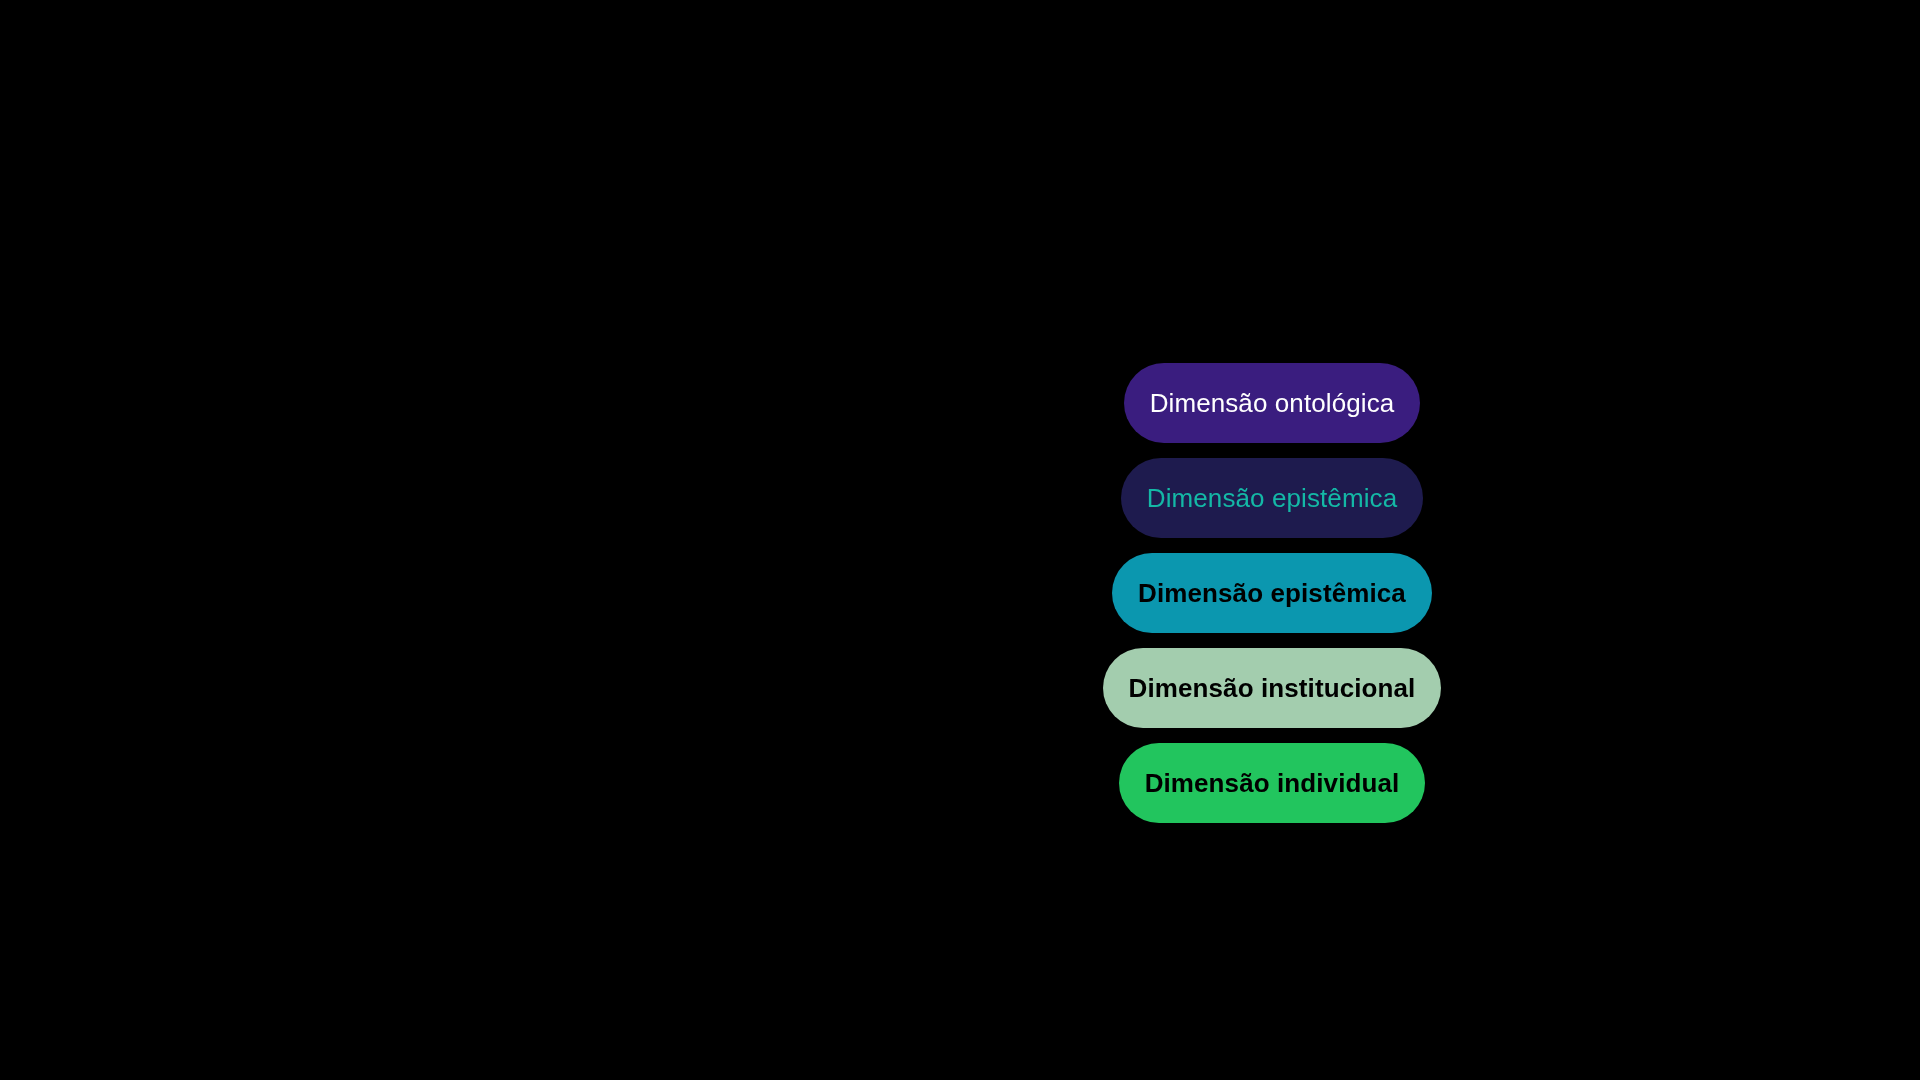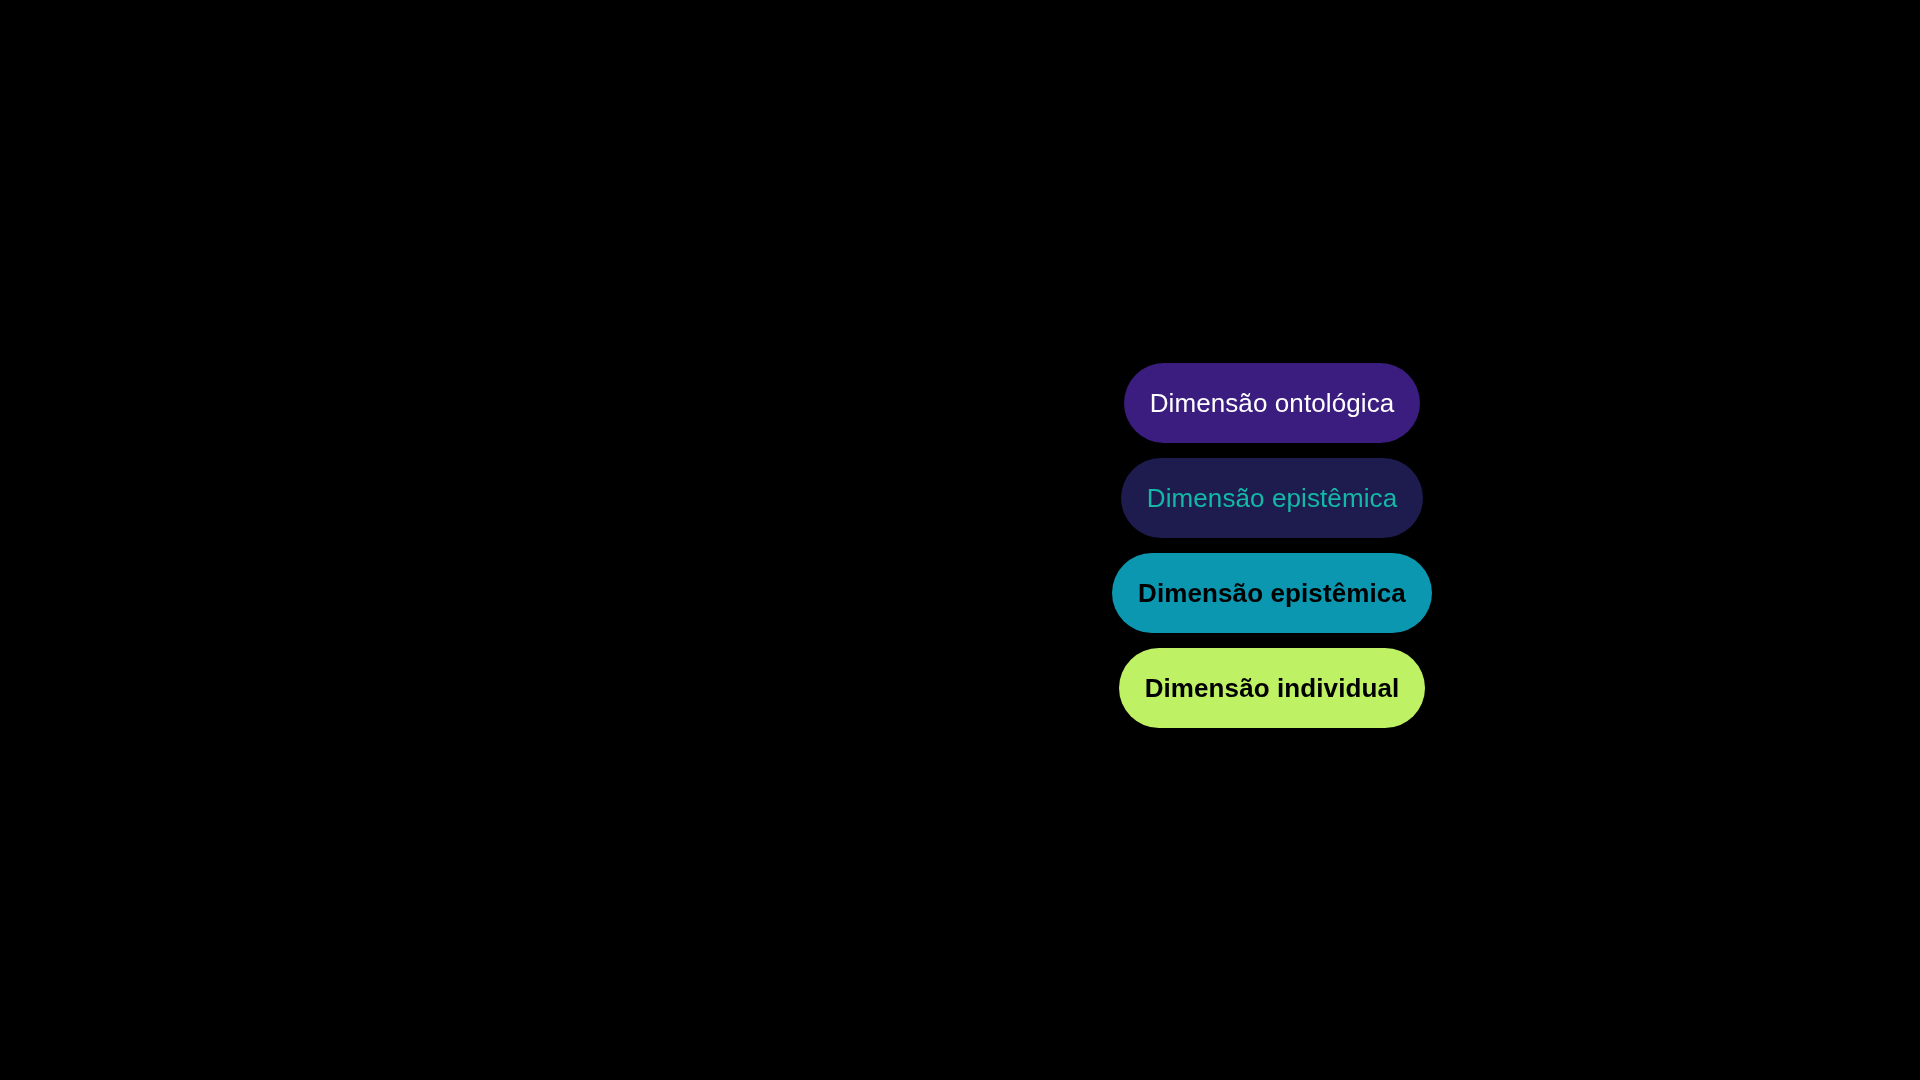--- a/index.html
+++ b/index.html
@@ -55,19 +55,22 @@
     </div>
 
     <div class="pill" style="background-color: rgb(30, 27, 78); color: #14b8a6;">
       <span class="pill-label w-regular">Dimensão epistêmica</span>
     </div>
 
     <div class="pill" style="background-color: rgb(11, 151, 175); color: rgb(0, 0, 0);">
       <span class="pill-label w-bold">Dimensão epistêmica</span>
     </div>
 
+    <div class="pill" style="background-color: rgb(163, 205, 174); color: rgb(0, 0, 0);">
+      <span class="pill-label w-bold">Dimensão institucional</span>
+    </div>
 
-    <div class="pill" style="background-color: #bef264; color: rgb(0, 0, 0); justify-content: flex-end;">
+    <div class="pill" style="background-color: #22c55e; color: rgb(0, 0, 0); justify-content: flex-end;">
       <span class="pill-label w-bold">Dimensão individual</span>
     </div>
 
   </div>
 </div>
 
 </body></html>

